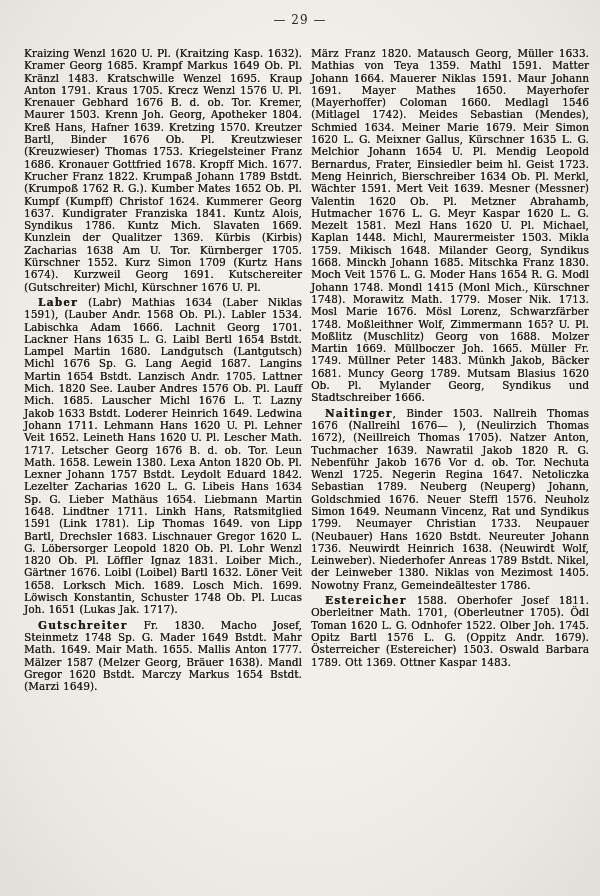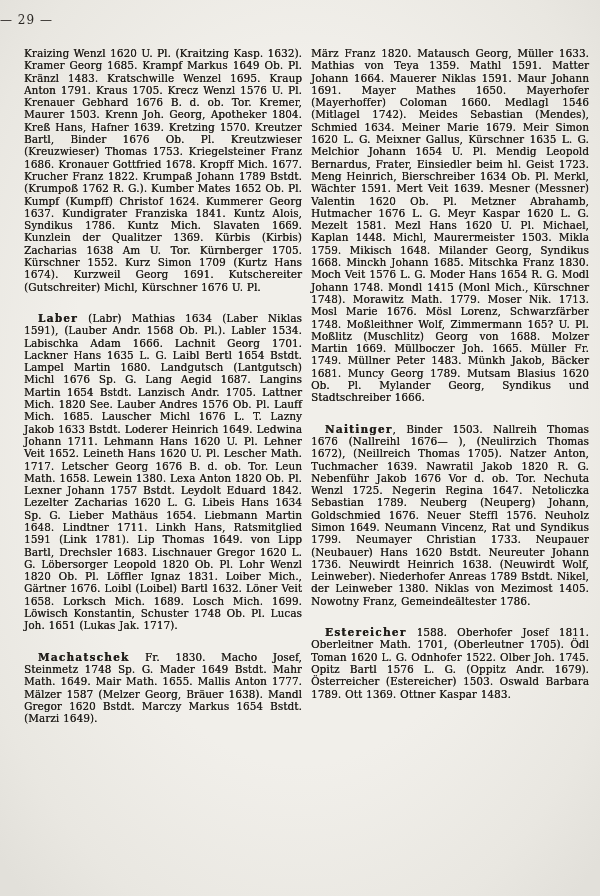--- a/index.html
+++ b/index.html
@@ -11,20 +11,21 @@
   .page {
     position: relative;
     width: 600px; height: 896px;
     background: radial-gradient(ellipse 420px 640px at 50% 46%, #f1efea 55%, #e9e7e1 85%, #e2e0da 100%);
     font-family: "DejaVu Serif", serif;
     color: #211e1b;
   }
   .page-number {
     position: absolute;
     top: 13px; left: 0; right: 0;
+    text-align: center;
     font-size: 12px;
     letter-spacing: 1px;
     color: #2a2723;
   }
   .columns {
     position: absolute;
     top: 47px; left: 24px;
     width: 565px;
     display: flex;
     gap: 9px;
@@ -35,42 +36,42 @@
     text-align: justify;
     font-size: 10.4px;
     line-height: 12.3px;
     letter-spacing: 0.1px;
     word-spacing: 0.4px;
     color: #221f1b;
     text-shadow: 0.2px 0 0 #2b2824;
   }
   .col p { margin: 0; }
   .col p.sect {
-    margin-top: 19px;
+    margin-top: 3px;
     text-indent: 14px;
   }
   .lead {
     font-weight: bold;
     letter-spacing: 1.3px;
     text-shadow: 0.3px 0 0 #1a1714;
   }
 </style>
 </head>
 <body>
 
 <div class="page">
 
   <div class="page-number">— 29 —</div>
 
   <div class="columns">
 
     <div class="col">
       <p><span>Kraizing Wenzl 1620 U. Pl. (Kraitzing Kasp. 1632). Kramer Georg 1685. Krampf Markus 1649 Ob. Pl. Kränzl 1483. Kratschwille Wenzel 1695. Kraup Anton 1791. Kraus 1705. Krecz Wenzl 1576 U. Pl. Krenauer Gebhard 1676 B. d. ob. Tor. Kremer, Maurer 1503. Krenn Joh. Georg, Apotheker 1804. Kreß Hans, Hafner 1639. Kretzing 1570. Kreutzer Bartl, Binder 1676 Ob. Pl. Kreutzwieser (Kreuzwieser) Thomas 1753. Kriegelsteiner Franz 1686. Kronauer Gottfried 1678. Kropff Mich. 1677. Krucher Franz 1822. Krumpaß Johann 1789 Bstdt. (Krumpoß 1762 R. G.). Kumber Mates 1652 Ob. Pl. Kumpf (Kumpff) Christof 1624. Kummerer Georg 1637. Kundigrater Franziska 1841. Kuntz Alois, Syndikus 1786. Kuntz Mich. Slavaten 1669. Kunzlein der Qualitzer 1369. Kürbis (Kirbis) Zacharias 1638 Am U. Tor. Kürnberger 1705. Kürschner 1552. Kurz Simon 1709 (Kurtz Hans 1674). Kurzweil Georg 1691. Kutschereiter (Gutschreiter) Michl, Kürschner 1676 U. Pl.</span></p>
       <p class="sect"><span class="lead">Laber</span><span> (Labr) Mathias 1634 (Laber Niklas 1591), (Lauber Andr. 1568 Ob. Pl.). Labler 1534. Labischka Adam 1666. Lachnit Georg 1701. Lackner Hans 1635 L. G. Laibl Bertl 1654 Bstdt. Lampel Martin 1680. Landgutsch (Lantgutsch) Michl 1676 Sp. G. Lang Aegid 1687. Langins Martin 1654 Bstdt. Lanzisch Andr. 1705. Lattner Mich. 1820 See. Lauber Andres 1576 Ob. Pl. Lauff Mich. 1685. Lauscher Michl 1676 L. T. Lazny Jakob 1633 Bstdt. Loderer Heinrich 1649. Ledwina Johann 1711. Lehmann Hans 1620 U. Pl. Lehner Veit 1652. Leineth Hans 1620 U. Pl. Lescher Math. 1717. Letscher Georg 1676 B. d. ob. Tor. Leun Math. 1658. Lewein 1380. Lexa Anton 1820 Ob. Pl. Lexner Johann 1757 Bstdt. Leydolt Eduard 1842. Lezelter Zacharias 1620 L. G. Libeis Hans 1634 Sp. G. Lieber Mathäus 1654. Liebmann Martin 1648. Lindtner 1711. Linkh Hans, Ratsmitglied 1591 (Link 1781). Lip Thomas 1649. von Lipp Bartl, Drechsler 1683. Lischnauer Gregor 1620 L. G. Löbersorger Leopold 1820 Ob. Pl. Lohr Wenzl 1820 Ob. Pl. Löffler Ignaz 1831. Loiber Mich., Gärtner 1676. Loibl (Loibel) Bartl 1632. Löner Veit 1658. Lorksch Mich. 1689. Losch Mich. 1699. Löwisch Konstantin, Schuster 1748 Ob. Pl. Lucas Joh. 1651 (Lukas Jak. 1717).</span></p>
-      <p class="sect"><span class="lead">Machatschek</span><span> Fr. 1830. Macho Josef, Steinmetz 1748 Sp. G. Mader 1649 Bstdt. Mahr Math. 1649. Mair Math. 1655. Mallis Anton 1777. Mälzer 1587 (Melzer Georg, Bräuer 1638). Mandl Gregor 1620 Bstdt. Marczy Markus 1654 Bstdt. (Marzi 1649).</span></p>
+      <p class="sect"><span class="lead">Gutschreiter</span><span> Fr. 1830. Macho Josef, Steinmetz 1748 Sp. G. Mader 1649 Bstdt. Mahr Math. 1649. Mair Math. 1655. Mallis Anton 1777. Mälzer 1587 (Melzer Georg, Bräuer 1638). Mandl Gregor 1620 Bstdt. Marczy Markus 1654 Bstdt. (Marzi 1649).</span></p>
     </div>
 
     <div class="col">
       <p><span>März Franz 1820. Matausch Georg, Müller 1633. Mathias von Teya 1359. Mathl 1591. Matter Johann 1664. Mauerer Niklas 1591. Maur Johann 1691. Mayer Mathes 1650. Mayerhofer (Mayerhoffer) Coloman 1660. Medlagl 1546 (Mitlagel 1742). Meides Sebastian (Mendes), Schmied 1634. Meiner Marie 1679. Meir Simon 1620 L. G. Meixner Gallus, Kürschner 1635 L. G. Melchior Johann 1654 U. Pl. Mendig Leopold Bernardus, Frater, Einsiedler beim hl. Geist 1723. Meng Heinrich, Bierschreiber 1634 Ob. Pl. Merkl, Wächter 1591. Mert Veit 1639. Mesner (Messner) Valentin 1620 Ob. Pl. Metzner Abrahamb, Hutmacher 1676 L. G. Meyr Kaspar 1620 L. G. Mezelt 1581. Mezl Hans 1620 U. Pl. Michael, Kaplan 1448. Michl, Maurermeister 1503. Mikla 1759. Mikisch 1648. Milander Georg, Syndikus 1668. Minckh Johann 1685. Mitschka Franz 1830. Moch Veit 1576 L. G. Moder Hans 1654 R. G. Modl Johann 1748. Mondl 1415 (Monl Mich., Kürschner 1748). Morawitz Math. 1779. Moser Nik. 1713. Mosl Marie 1676. Mösl Lorenz, Schwarzfärber 1748. Moßleithner Wolf, Zimmermann 165? U. Pl. Moßlitz (Muschlitz) Georg von 1688. Molzer Martin 1669. Müllboczer Joh. 1665. Müller Fr. 1749. Müllner Peter 1483. Münkh Jakob, Bäcker 1681. Muncy Georg 1789. Mutsam Blasius 1620 Ob. Pl. Mylander Georg, Syndikus und Stadtschreiber 1666.</span></p>
       <p class="sect"><span class="lead">Naitinger</span><span>, Binder 1503. Nallreih Thomas 1676 (Nallreihl 1676— ), (Neulirzich Thomas 1672), (Neillreich Thomas 1705). Natzer Anton, Tuchmacher 1639. Nawratil Jakob 1820 R. G. Nebenführ Jakob 1676 Vor d. ob. Tor. Nechuta Wenzl 1725. Negerin Regina 1647. Netoliczka Sebastian 1789. Neuberg (Neuperg) Johann, Goldschmied 1676. Neuer Steffl 1576. Neuholz Simon 1649. Neumann Vincenz, Rat und Syndikus 1799. Neumayer Christian 1733. Neupauer (Neubauer) Hans 1620 Bstdt. Neureuter Johann 1736. Neuwirdt Heinrich 1638. (Neuwirdt Wolf, Leinweber). Niederhofer Anreas 1789 Bstdt. Nikel, der Leinweber 1380. Niklas von Mezimost 1405. Nowotny Franz, Gemeindeältester 1786.</span></p>
       <p class="sect"><span class="lead">Estereicher</span><span> 1588. Oberhofer Josef 1811. Oberleitner Math. 1701, (Oberleutner 1705). Ödl Toman 1620 L. G. Odnhofer 1522. Olber Joh. 1745. Opitz Bartl 1576 L. G. (Oppitz Andr. 1679). Österreicher (Estereicher) 1503. Oswald Barbara 1789. Ott 1369. Ottner Kaspar 1483.</span></p>
     </div>
 
   </div>
 </div>

